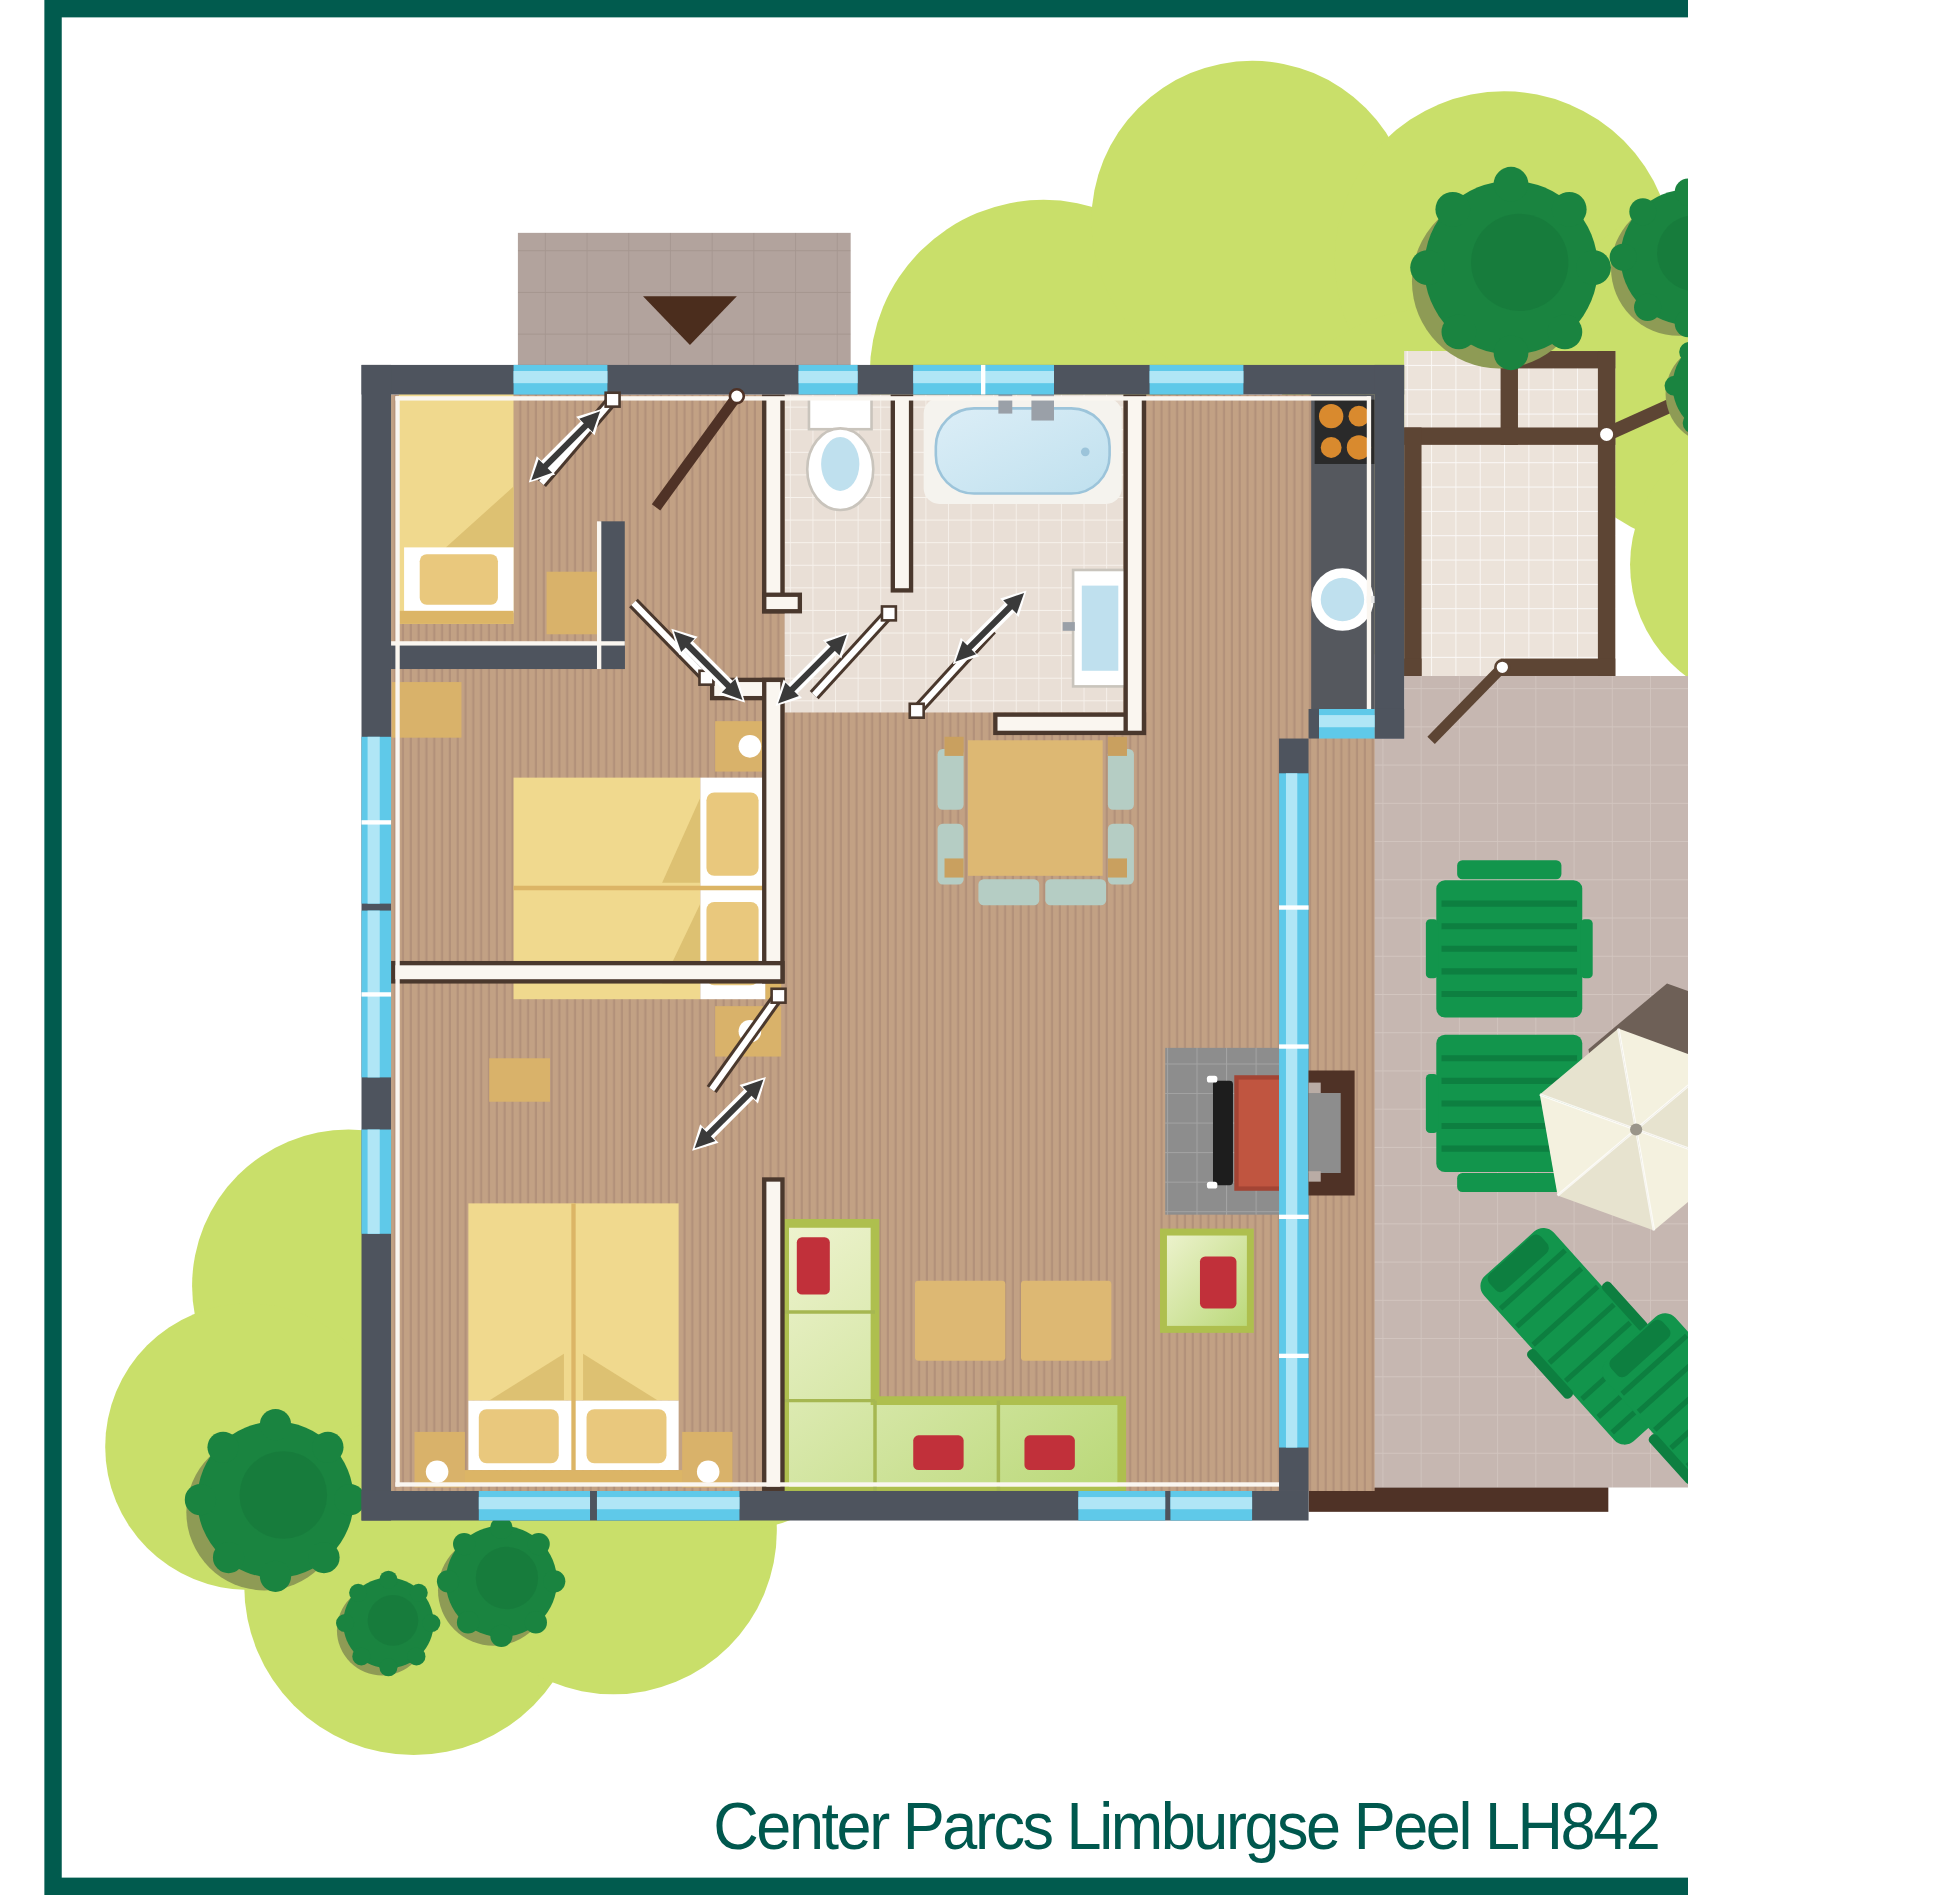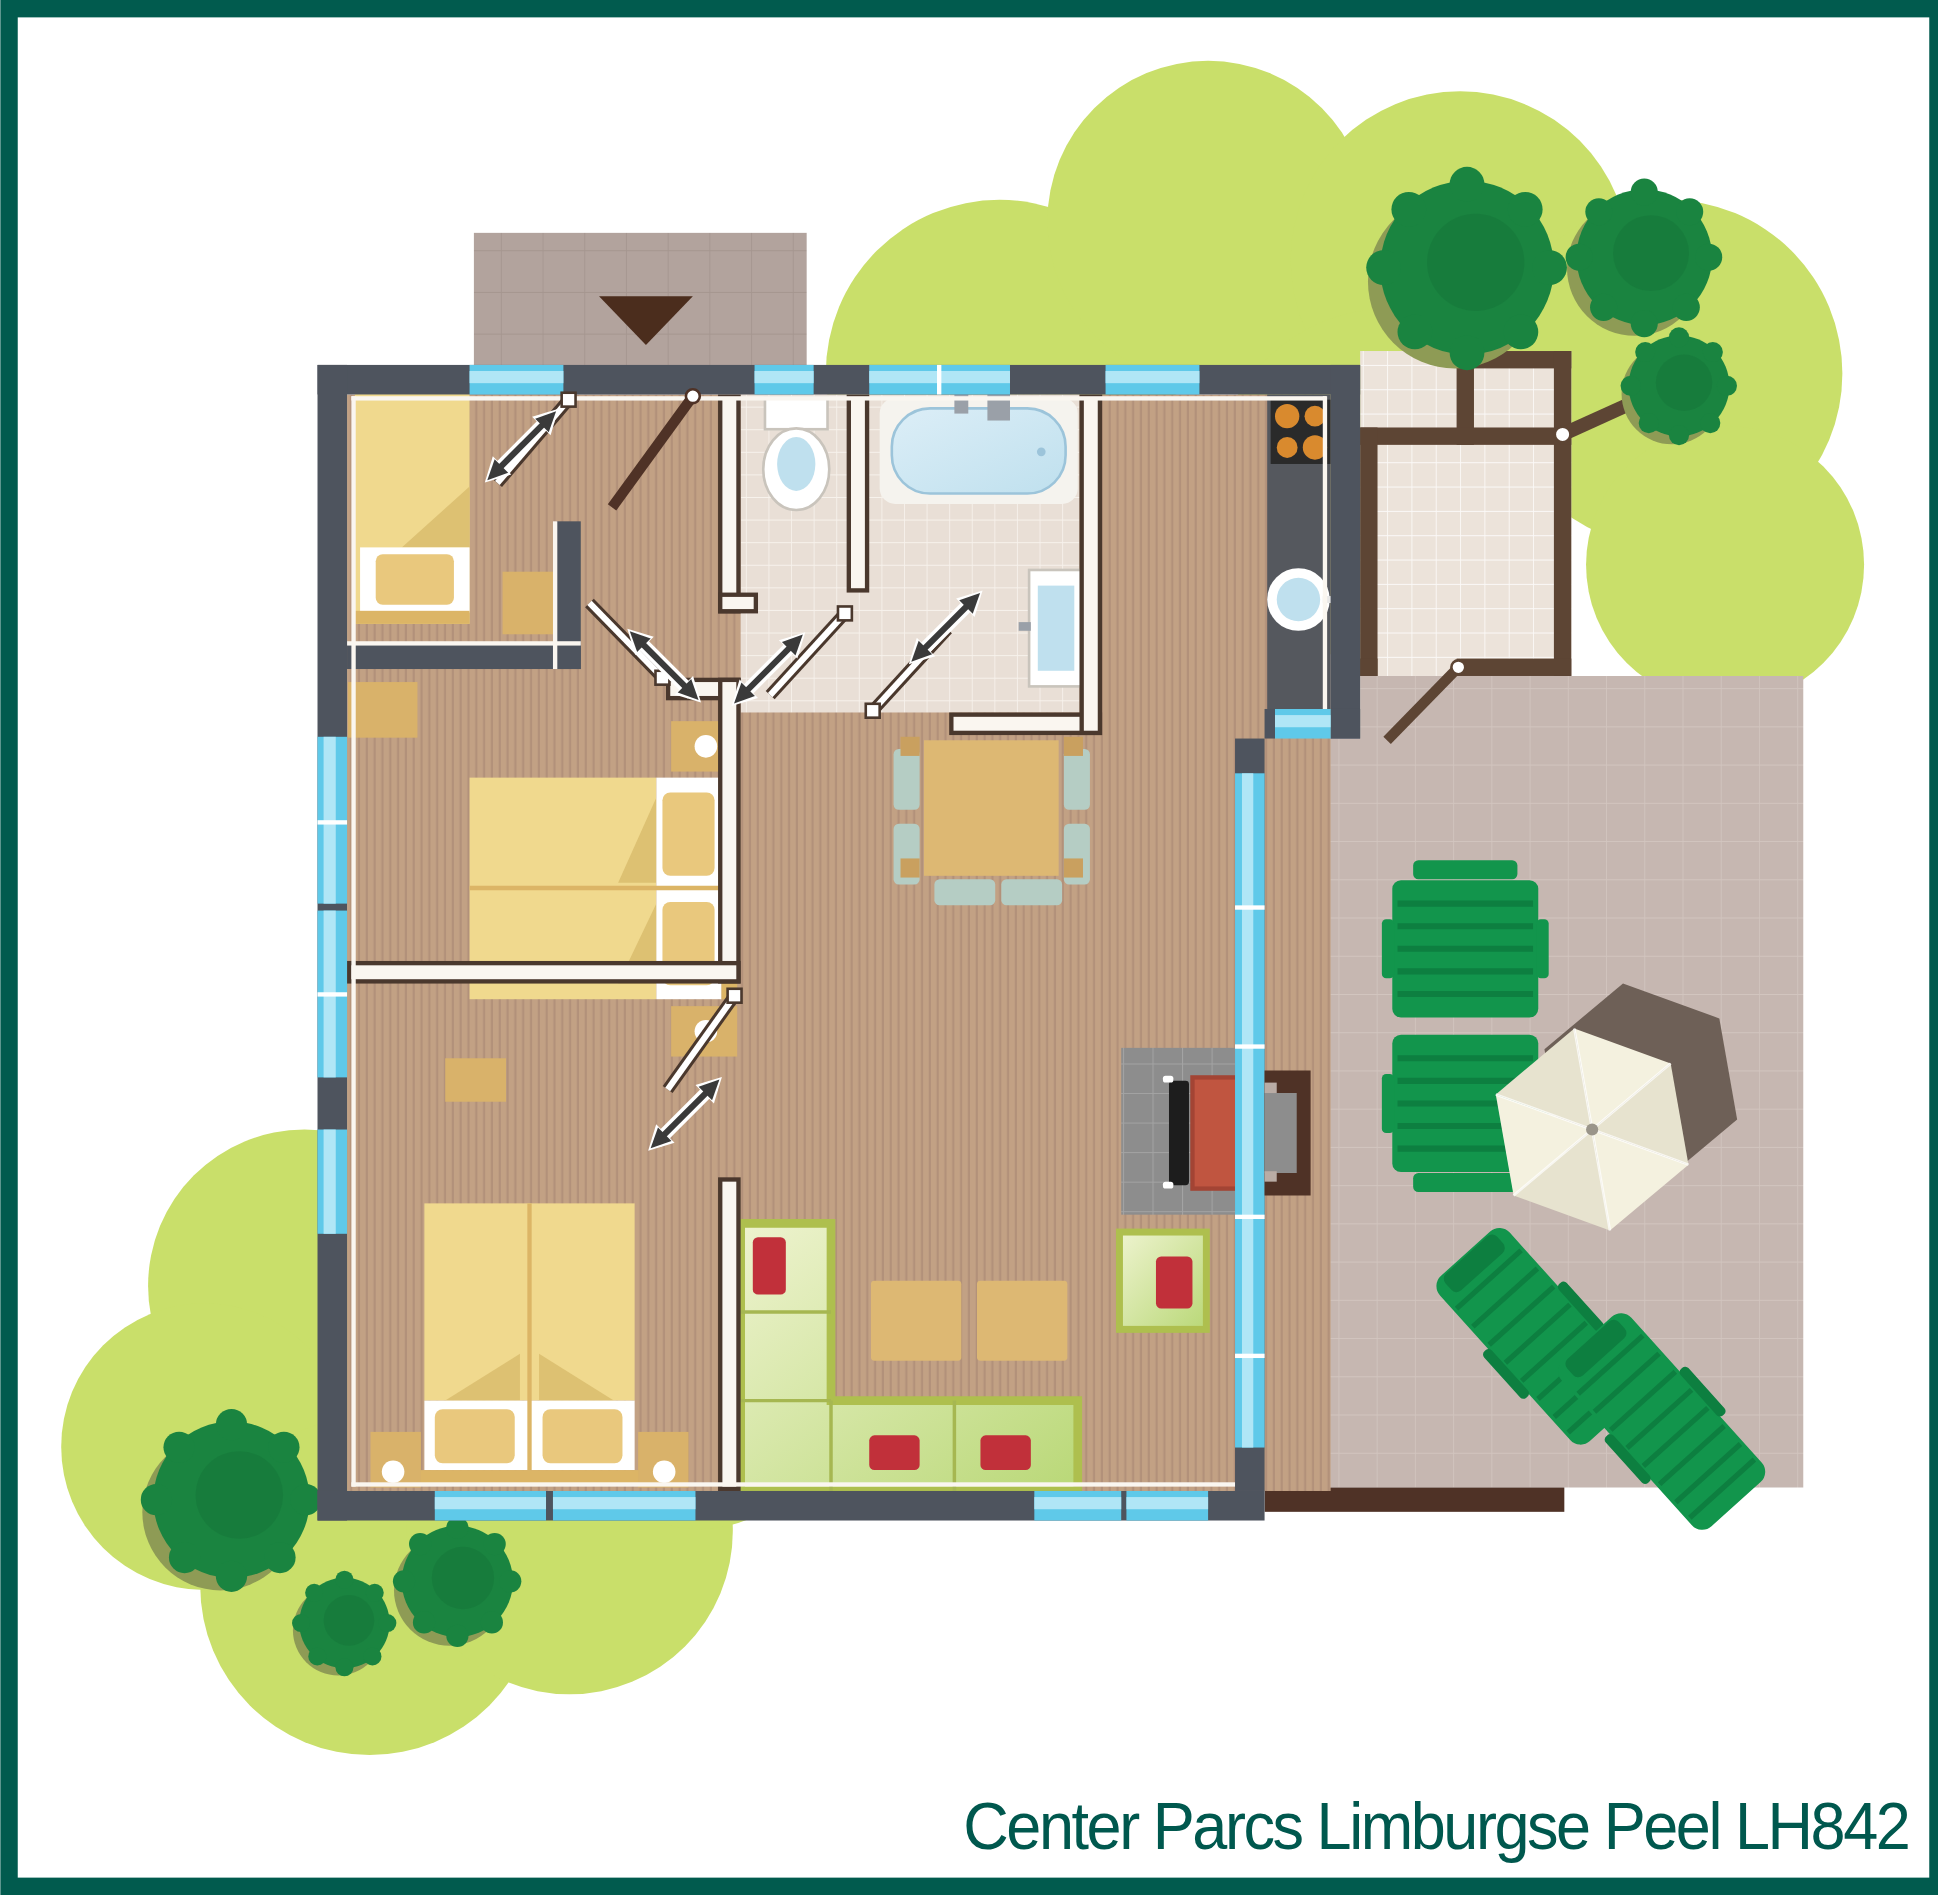--- a/index.html
+++ b/index.html
@@ -1,16 +1,16 @@
 <!DOCTYPE html>
 <html style="--frame: #015b4e; --title: #00584e; --blob: #c9df6a; --tree: #1a8440; --tree-dark: #136c36; --tree-shadow: #8e9b55; --wood: #c2a184; --wood-stripe: #b2917a; --tile: #e9dfd6; --tile-line: #f7f2ec; --terrace: #c6b7b1; --terrace-line: #d2c5bf; --shed-floor: #ece3da; --wall-slate: #4e545e; --wall-brown: #4a382d; --wall-white: #faf6f0; --shed-wall: #5d4534; --window: #5fc9e9; --window-light: #b0e6f6; --porch: #b2a39d; --porch-line: #a5968f; --porch-tri: #4b2d1d; --bed: #f0d98e; --bed-fold: #ddc172; --bed-head: #dcb566; --pillow: #e9c87d; --tan: #d9b26a; --tan-dark: #c9a05f; --table: #ddb873; --chair: #b5cdc4; --sofa-frame: #aebf4e; --sofa-line: #a6b751; --sofa-hi: #eef3cf; --sofa-lo: #b9d877; --red: #c1303a; --counter: #55585e; --stove: #2a2a2a; --burner: #d98a2e; --water: #bfe0ee; --tub-rim: #f5f3ee; --fixture-line: #c9c4bc; --hearth: #8d8d8d; --hearth-line: #a3a3a3; --grate: #1d1d1d; --firebox: #c05540; --chimney: #4f3226; --parasol: #f4f1df; --parasol-dark: #e7e3cf; --parasol-shadow: #6e6057; --garden-green: #12954c; --garden-green-dark: #0d7f40; --arrow: #3a3a3a;font-size:14px"><head>
 <meta charset="utf-8">
 <style>
   html,body{margin:0;padding:0;background:#ffffff;font-family:"Liberation Sans",sans-serif;}
-  .frame{position:relative;width:1938px;height:1895px;background:#ffffff;overflow:hidden;}
+  .frame{position:relative;width:1644px;height:1895px;background:#ffffff;overflow:hidden;margin-left:44px;}
   .frame svg{position:absolute;left:0;top:0;}
   .caption{
     position:absolute;right:29.5px;bottom:31px;
     font-size:67px;letter-spacing:-2.6px;white-space:nowrap;
     color:var(--title,#00584e);
     transform:scaleX(.94);transform-origin:100% 50%;
   }
 </style>
 </head>
 <body>

